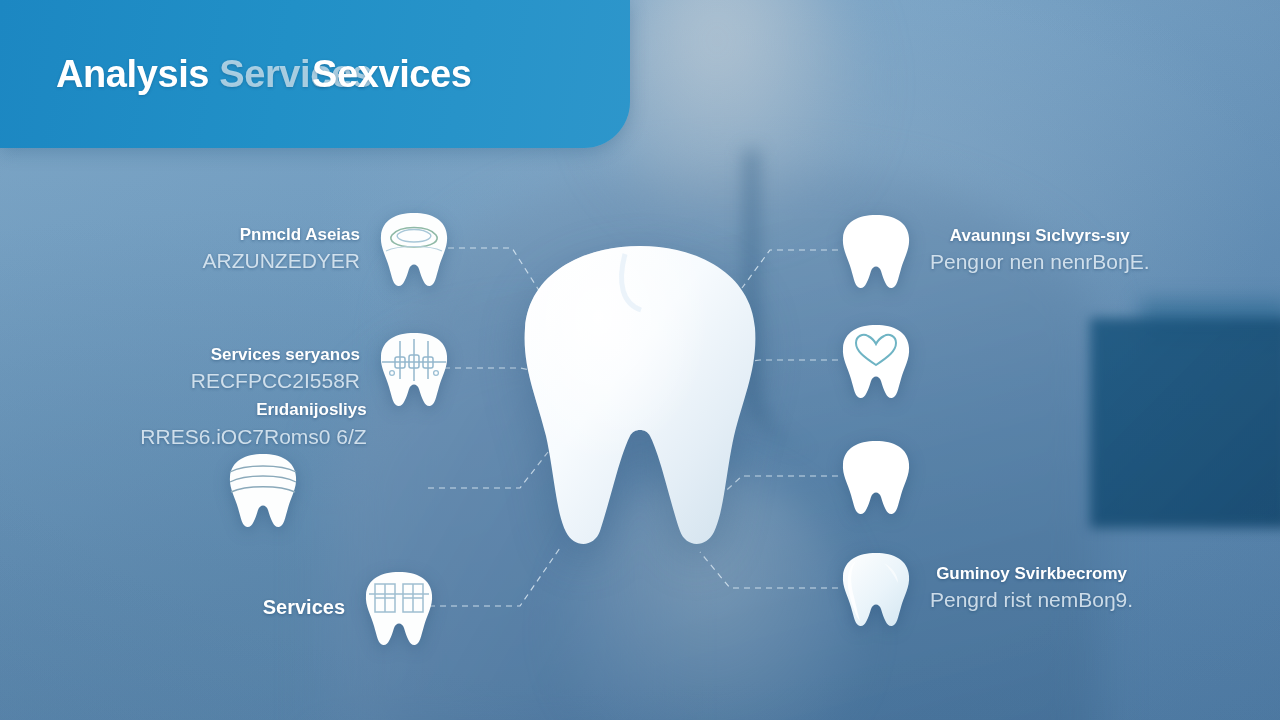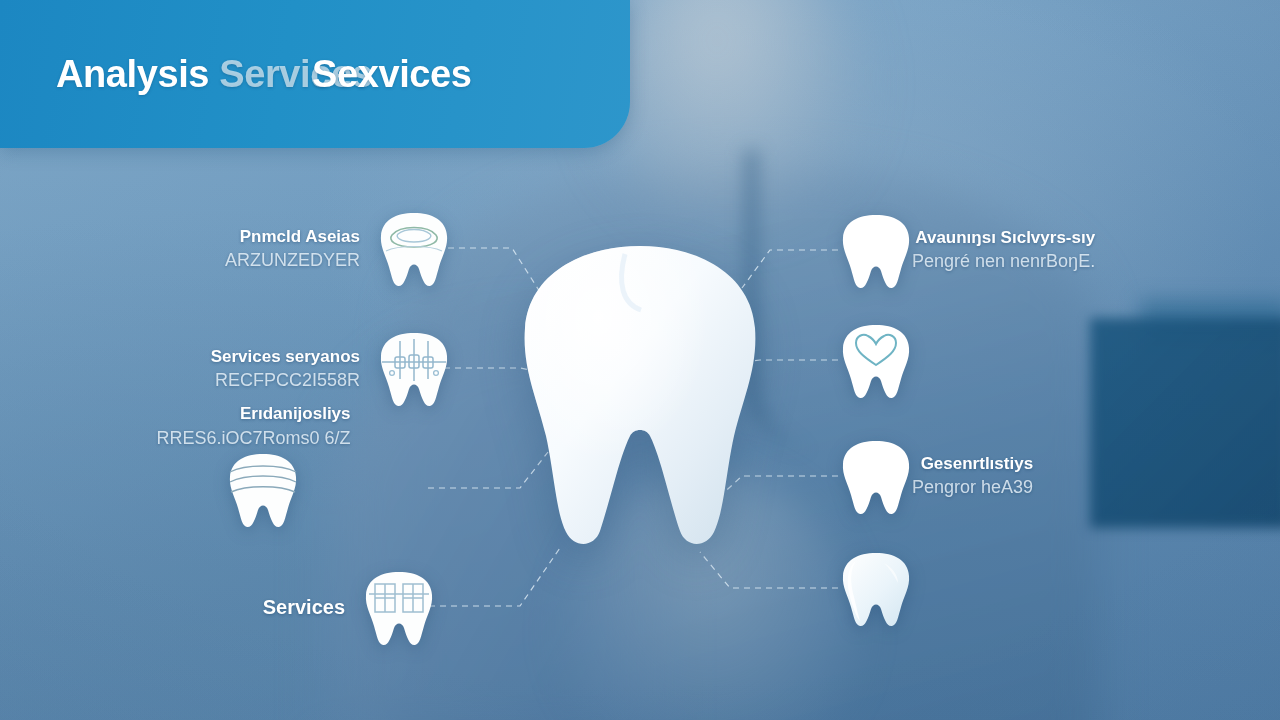--- a/index.html
+++ b/index.html
@@ -104,27 +104,27 @@
   .ico svg { width:100%; height:100%; display:block;
     filter:drop-shadow(0 4px 8px rgba(30,70,110,.30)); }
 
   .txt { color:#ffffff; }
   .txt .hd {
     font-size:17px; font-weight:bold; line-height:1.25;
     text-shadow:0 1px 3px rgba(20,60,100,.45);
     white-space:nowrap;
   }
   .txt .sb {
-    font-size:18px; font-weight:normal; line-height:1.3;
+    font-size:21px; font-weight:normal; line-height:1.3;
     color:rgba(238,246,252,.80);
     text-shadow:0 1px 3px rgba(20,60,100,.40);
     white-space:nowrap; margin-top:2px;
   }
   .row.left .txt  { text-align:right; margin-right:18px; }
-  .row.right .txt { text-align:right;  }
+  .row.right .txt { text-align:center;  margin-left:18px; }
 </style>
 </head>
 <body>
 
 <div id="bg">
   <div class="bg-base"></div>
   <div class="person-body"></div>
   <div class="person-shoulderL"></div>
   <div class="person-head"></div>
   <div class="stethoscope"></div>
@@ -267,53 +267,53 @@
 </div>
 
 <div class="row right" style="left:840px; top:208px; width:330px; height:85px;">
   <div class="ico">
     <svg viewBox="0 0 72 80">
       <path fill="#ffffff" d="M36,4 C54,4 68,11 69,27 C70,38 64,47 61,58 C58,68 57,76 52,77 C47,78 44,70 41,60 C39,54 33,54 31,60 C28,70 25,78 20,77 C15,76 14,68 11,58 C8,47 2,38 3,27 C4,11 18,4 36,4 Z"></path>
     </svg>
   </div>
   <div class="txt">
     <div class="hd">Avaunıŋsı Sıclvyrs-sıy</div>
-    <div class="sb">Pengré nen nenrBoŋE.</div>
+    <div class="sb">Pengıor nen nenrBoŋE.</div>
   </div>
 </div>
 
 <div class="row right" style="left:840px; top:318px; width:320px; height:85px;">
   <div class="ico">
     <svg viewBox="0 0 72 80">
       <path fill="#ffffff" d="M36,4 C54,4 68,11 69,27 C70,38 64,47 61,58 C58,68 57,76 52,77 C47,78 44,70 41,60 C39,54 33,54 31,60 C28,70 25,78 20,77 C15,76 14,68 11,58 C8,47 2,38 3,27 C4,11 18,4 36,4 Z"></path>
       <path fill="none" stroke="#6fb4c4" stroke-width="2" d="M36,44 C24,36 16,30 16,22 C16,15 23,12 28,15 C32,17 35,21 36,23 C37,21 40,17 44,15 C49,12 56,15 56,22 C56,30 48,36 36,44 Z"></path>
     </svg>
   </div>
 </div>
 
 <div class="row right" style="left:840px; top:434px; width:300px; height:85px;">
   <div class="ico">
     <svg viewBox="0 0 72 80">
       <path fill="#ffffff" d="M36,4 C54,4 68,11 69,27 C70,38 64,47 61,58 C58,68 57,76 52,77 C47,78 44,70 41,60 C39,54 33,54 31,60 C28,70 25,78 20,77 C15,76 14,68 11,58 C8,47 2,38 3,27 C4,11 18,4 36,4 Z"></path>
     </svg>
-  </div>
-  <div class="txt">
-    <div class="hd">Gesenrtlıstiys</div>
-    <div class="sb">Pengror heA39</div>
   </div>
 </div>
 
 <div class="row right" style="left:840px; top:546px; width:330px; height:85px;">
   <div class="ico">
     <svg viewBox="0 0 72 80">
       <defs>
         <linearGradient id="sg" x1="0" y1="0" x2="1" y2="1">
           <stop offset="0%" stop-color="#ffffff"></stop>
           <stop offset="55%" stop-color="#eaf4fa"></stop>
           <stop offset="100%" stop-color="#d3e6f1"></stop>
         </linearGradient>
       </defs>
       <path fill="url(#sg)" d="M36,4 C54,4 68,11 69,27 C70,38 64,47 61,58 C58,68 57,76 52,77 C47,78 44,70 41,60 C39,54 33,54 31,60 C28,70 25,78 20,77 C15,76 14,68 11,58 C8,47 2,38 3,27 C4,11 18,4 36,4 Z"></path>
       <path fill="#ffffff" opacity=".85" d="M16,12 C10,20 10,34 14,48 C16,56 18,66 20,72 C16,68 12,56 9,44 C6,30 8,18 16,12 Z"></path>
       <path fill="#ffffff" opacity=".6" d="M44,14 C52,18 58,26 58,34 C54,26 49,19 44,14 Z"></path>
     </svg>
   </div>
+  <div class="txt">
+    <div class="hd">Guminoy Svirkbecromy</div>
+    <div class="sb">Pengrd rist nemBoŋ9.</div>
+  </div>
 </div>
 
 </body></html>

